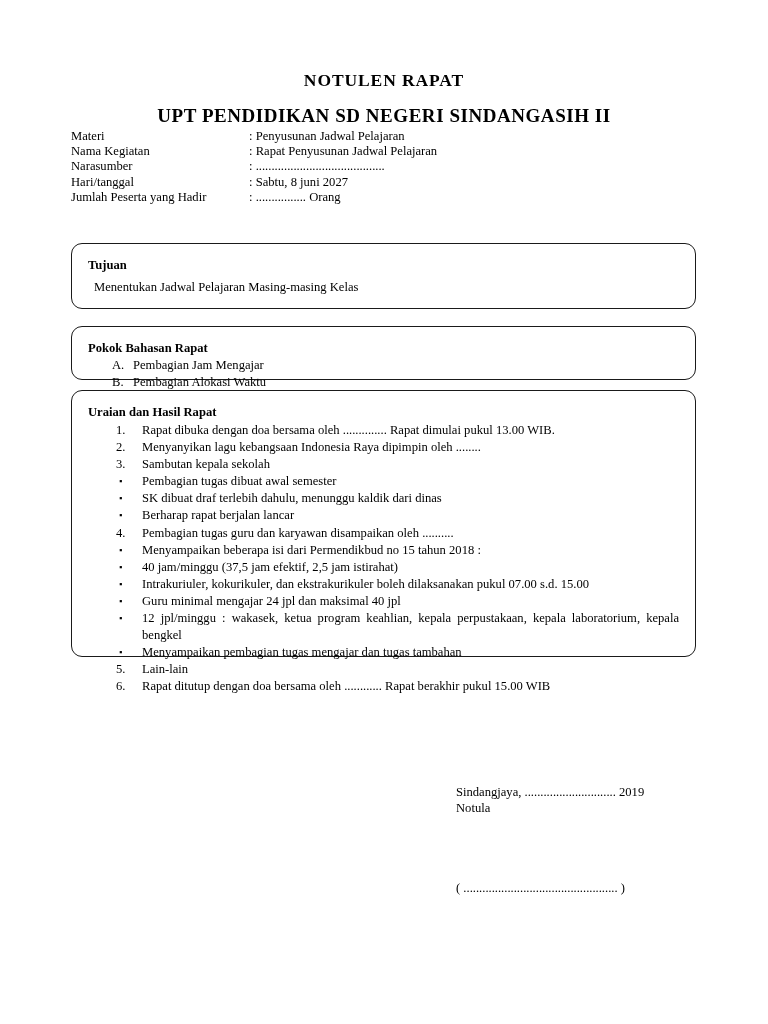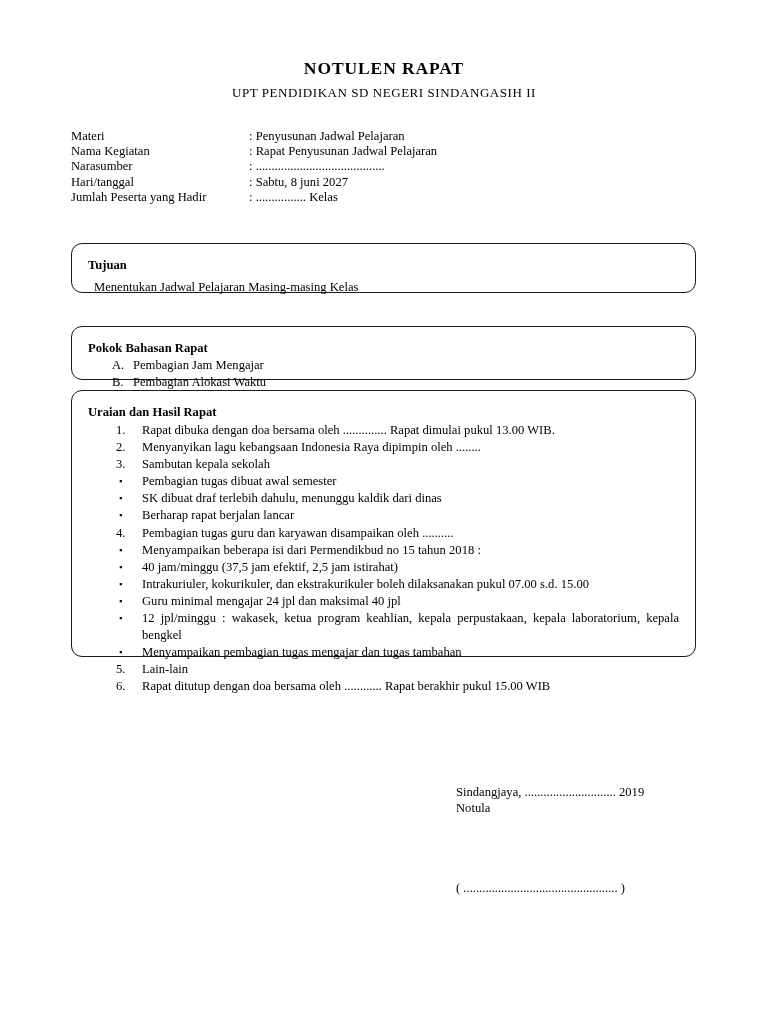--- a/index.html
+++ b/index.html
@@ -29,25 +29,25 @@
     left: 0;
     top: 58px;
     width: 768px;
     text-align: center;
   }
   .doc-title {
     font-size: 17.5px;
     font-weight: bold;
     letter-spacing: 0.9px;
     line-height: 1.25;
-    margin: 0;
+    margin: 12px;
   }
   .doc-subtitle {
-    font-size: 13px;
-    font-weight: normal;
+    font-size: 19px;
+    font-weight: bold;
     letter-spacing: 0.55px;
     line-height: 1.3;
     margin: 5px 0 0 0;
   }
 
   
   .meta {
     position: absolute;
     left: 71px;
     top: 129px;
@@ -86,21 +86,21 @@
     line-height: 16px;
     margin: 0 0 1px 0;
   }
   .box-text {
     font-size: 12.6px;
     line-height: 16px;
     margin: 6px;
     font-family: Liberation Serif, serif;
   }
 
-  #box-tujuan { top: 243px; height: 50px; }
+  #box-tujuan { top: 243px; height: 66px; }
   #box-pokok  { top: 326px; height: 54px; }
   #box-uraian { top: 390px; height: 267px; }
 
   
   .alpha-list {
     margin: 1px 0 0 0;
     padding: 0;
     list-style: none;
   }
   .alpha-list li {
@@ -169,21 +169,21 @@
   <div class="header">
     <div class="doc-title">NOTULEN RAPAT</div>
     <div class="doc-subtitle">UPT PENDIDIKAN SD NEGERI SINDANGASIH II</div>
   </div>
 
   <div class="meta">
       <div class="meta-row"><span class="meta-label">Materi</span><span class="meta-value">: Penyusunan Jadwal Pelajaran</span></div>
       <div class="meta-row"><span class="meta-label">Nama Kegiatan</span><span class="meta-value">: Rapat Penyusunan Jadwal Pelajaran</span></div>
       <div class="meta-row"><span class="meta-label">Narasumber</span><span class="meta-value">: .........................................</span></div>
       <div class="meta-row"><span class="meta-label">Hari/tanggal</span><span class="meta-value">: Sabtu, 8 juni 2027</span></div>
-      <div class="meta-row"><span class="meta-label">Jumlah Peserta yang Hadir</span><span class="meta-value">: ................ Kelas</span></div>
+      <div class="meta-row"><span class="meta-label">Jumlah Peserta yang Hadir</span><span class="meta-value">: ................ Orang</span></div>
     </div>
 
   <div class="rbox" id="box-tujuan">
     <div class="rbox-inner">
       <div class="box-heading">Tujuan</div>
       <div class="box-text">Menentukan Jadwal Pelajaran Masing-masing Kelas</div>
     </div>
   </div>
 
   <div class="rbox" id="box-pokok">

